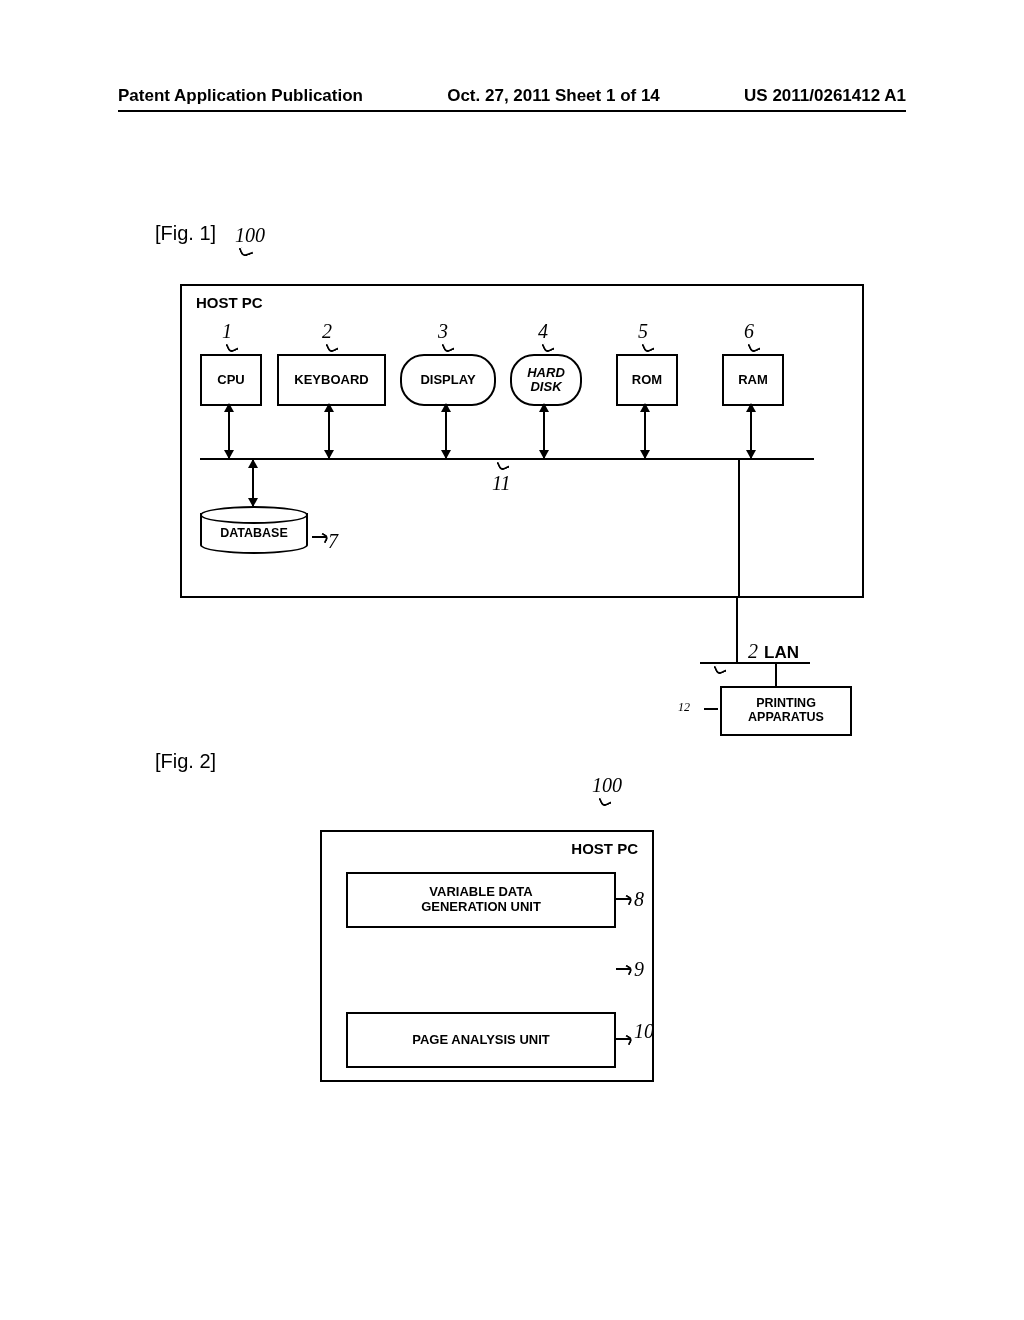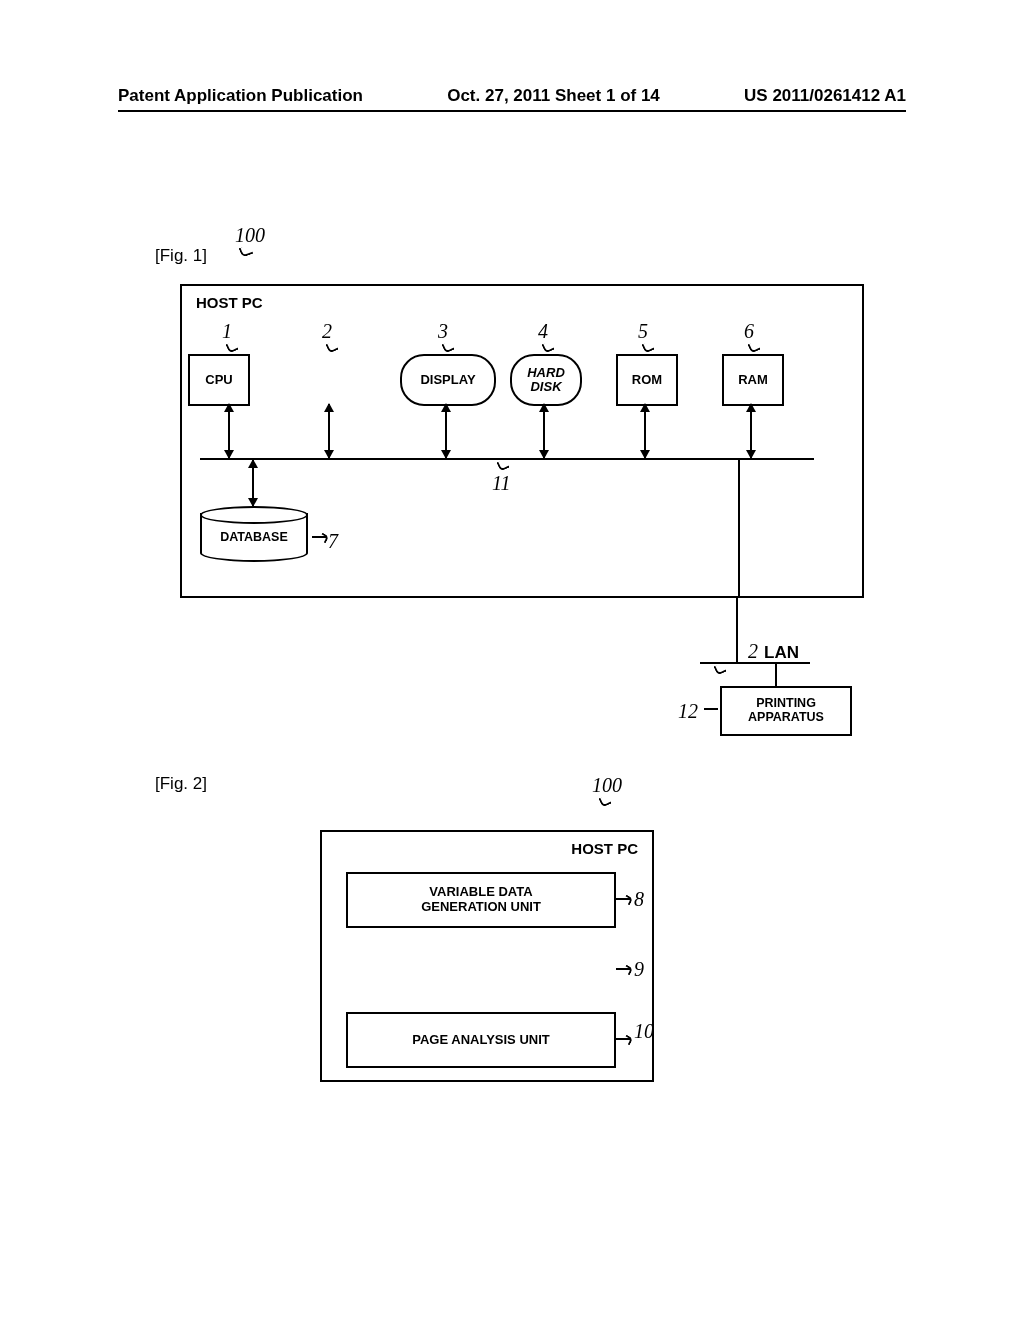--- a/index.html
+++ b/index.html
@@ -31,23 +31,22 @@
   .header .right { }
   .hr {
     position: absolute;
     top: 110px;
     left: 118px;
     right: 118px;
     border-top: 2px solid #000;
   }
 
   .fig-label {
-    font-size: 17px;
-    position: absolute;
-    margin-top: 24px;
+    font-size: 20px;
+    position: absolute;
   }
   .fig1-label { top: 222px; left: 155px; }
   .fig2-label { top: 750px; left: 155px; }
 
   
   .fig1 {
     position: absolute;
     top: 252px;
     left: 180px;
     width: 700px;
@@ -115,21 +114,21 @@
     border: 2.5px solid #000;
     display: flex;
     align-items: center;
     justify-content: center;
     font-weight: bold;
     font-size: 13px;
     text-align: center;
     line-height: 1.1;
     background: #fff;
   }
-  .comp-cpu { left: 6px; width: 58px; }
+  .comp-cpu { left: 18px; width: 58px; }
   .comp-kbd { left: 95px; width: 105px; }
   .comp-disp { left: 218px; width: 92px; border-radius: 24px; }
   .comp-hd  { left: 328px; width: 68px; border-radius: 24px; font-style: italic; }
   .comp-rom { left: 434px; width: 58px; }
   .comp-ram { left: 540px; width: 58px; }
 
   .bus {
     position: absolute;
     top: 172px;
     left: 18px;
@@ -185,21 +184,21 @@
     border-right: 5px solid transparent;
   }
   .ahead-up { top: -1px; border-bottom: 9px solid #000; }
   .ahead-down { bottom: -1px; border-top: 9px solid #000; }
 
   .db-cyl {
     position: absolute;
     top: 220px;
     left: 18px;
     width: 108px;
-    height: 56px;
+    height: 48px;
   }
   .db-cyl .top {
     position: absolute;
     top: 0; left: 0; right: 0;
     height: 14px;
     border: 2.5px solid #000;
     border-radius: 50%;
     background: #fff;
     z-index: 2;
   }
@@ -308,21 +307,21 @@
     font-size: 12.5px;
     text-align: center;
     line-height: 1.1;
   }
   .printer-ref {
     position: absolute;
     top: 448px;
     left: 498px;
     font-style: italic;
     font-family: "Times New Roman", serif;
-    font-size: 20px;
+    font-size: 12px;
   }
   .printer-tick {
     position: absolute;
     top: 456px;
     left: 524px;
     width: 14px;
     height: 0;
     border-top: 2px solid #000;
   }
 
@@ -437,20 +436,21 @@
       <div class="topref" style="left:256px">3</div>
       <div class="tick-down" style="left:261px"></div>
       <div class="topref" style="left:356px">4</div>
       <div class="tick-down" style="left:361px"></div>
       <div class="topref" style="left:456px">5</div>
       <div class="tick-down" style="left:461px"></div>
       <div class="topref" style="left:562px">6</div>
       <div class="tick-down" style="left:567px"></div>
 
       <div class="comp comp-cpu">CPU</div>
+      <div class="comp comp-kbd">KEYBOARD</div>
       <div class="comp comp-disp">DISPLAY</div>
       <div class="comp comp-hd">
           <span style="white-space:pre-line">HARD
 DISK</span>
         </div>
       <div class="comp comp-rom">ROM</div>
       <div class="comp comp-ram">RAM</div>
 
       <div class="varrow" style="top:118px;left:46px;height:54px">
           <div class="line"></div>

